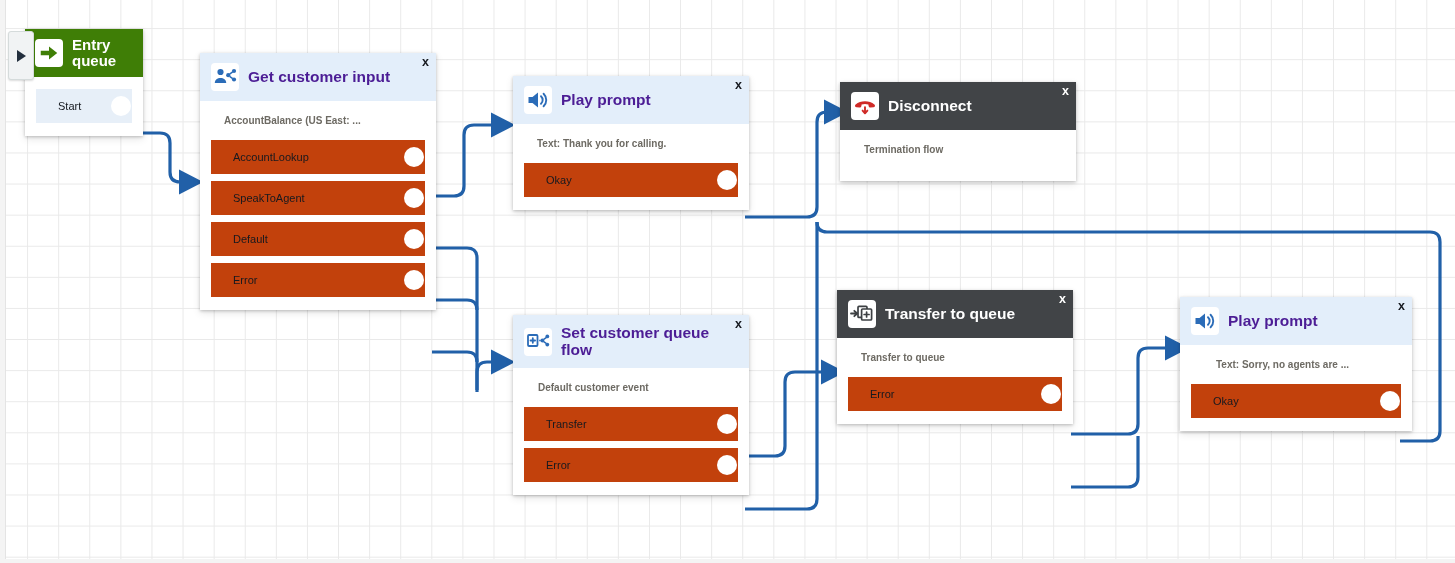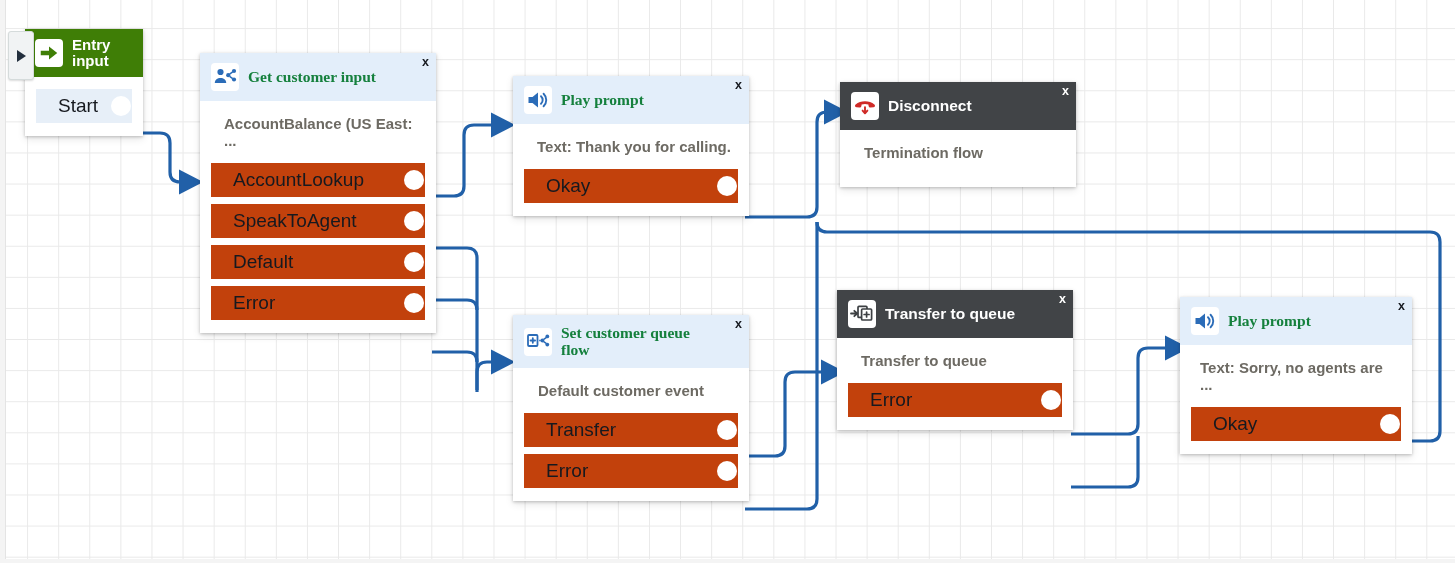--- a/index.html
+++ b/index.html
@@ -87,21 +87,21 @@
   }
   .node-hd.blue  { background: #e3eefa; }
   .node-hd.dark  { background: #414447; }
   .node-hd.green { background: #3f7e06; }
 
   .node-title {
     font-size: 15.5px;
     font-weight: bold;
     line-height: 1.08;
   }
-  .blue  .node-title { color: #15803d; font-family: Liberation Serif, serif; }
+  .blue  .node-title { color: #4c1d95; }
   .dark  .node-title { color: #ffffff; }
   .green .node-title { color: #ffffff; }
 
   .node-icon {
     flex: 0 0 auto;
     width: 28px; height: 28px;
     background: #ffffff;
     border-radius: 4px;
     display: flex;
     align-items: center;
@@ -115,39 +115,39 @@
     font-size: 12.5px;
     font-weight: bold;
     line-height: 1;
     cursor: pointer;
   }
   .blue  .close-x { color: #16191f; }
   .dark  .close-x { color: #ffffff; }
 
   .node-sub {
     padding: 14px 14px 14px 24px;
-    font-size: 15px;
+    font-size: 10px;
     font-weight: bold;
     color: #6d6a63;
   }
   .node-body-pad { height: 12px; }
 
   .port {
     position: relative;
     margin: 0 11px 7px 11px;
     height: 34px;
     background: #c2410c;
     display: flex;
     align-items: center;
     padding-left: 22px;
     box-sizing: border-box;
     cursor: pointer;
   }
   .port-label {
-    font-size: 19px;
+    font-size: 11px;
     color: #16191f;
   }
   .port-dot {
     position: absolute;
     right: 1px;
     top: 50%;
     transform: translateY(-50%);
     width: 20px; height: 20px;
     border-radius: 50%;
     background: #ffffff;
@@ -206,21 +206,21 @@
     <span class="tri"></span>
   </div>
 
   <div class="node" id="node-entry" style="left:25px; top:29px; width:118px;">
     <div class="node-hd green">
       <span class="node-icon">
         <svg width="22" height="22" viewBox="0 0 24 24" aria-hidden="true">
           <path d="M3 9.5h9V5l9 7-9 7v-4.5H3z" fill="#3f7e06"></path>
         </svg>
       </span>
-      <span class="node-title">Entry input</span>
+      <span class="node-title">Entry queue</span>
     </div>
     <div class="ports-wrap">
       <div class="port">
         <span class="port-label">Start</span>
         <span class="port-dot"></span>
       </div>
     </div>
   </div>
 
   <div class="node" id="node-input" style="left:200px; top:53px; width:236px;">
@@ -348,21 +348,21 @@
     <div class="node-hd blue">
       <span class="close-x">x</span>
       <span class="node-icon">
         <svg width="24" height="24" viewBox="0 0 24 24" aria-hidden="true">
           <path d="M2.5 9h4l5.5-4.6v15.2L6.5 15h-4z" fill="#2b6cb8"></path>
           <path d="M15 8.2a5.2 5.2 0 010 7.6M17.6 5.7a8.8 8.8 0 010 12.6" stroke="#2b6cb8" stroke-width="1.9" fill="none" stroke-linecap="round"></path>
         </svg>
       </span>
       <span class="node-title">Play prompt</span>
     </div>
-    <div class="node-sub" style="padding-left:20px;border-radius:11px;">Text: Sorry, no agents are ...</div>
+    <div class="node-sub" style="padding-left:36px;border-radius:11px;">Text: Sorry, no agents are ...</div>
     <div class="ports-wrap">
       <div class="port">
         <span class="port-label">Okay</span>
         <span class="port-dot"></span>
       </div>
     </div>
   </div>
 
 </div>
 

